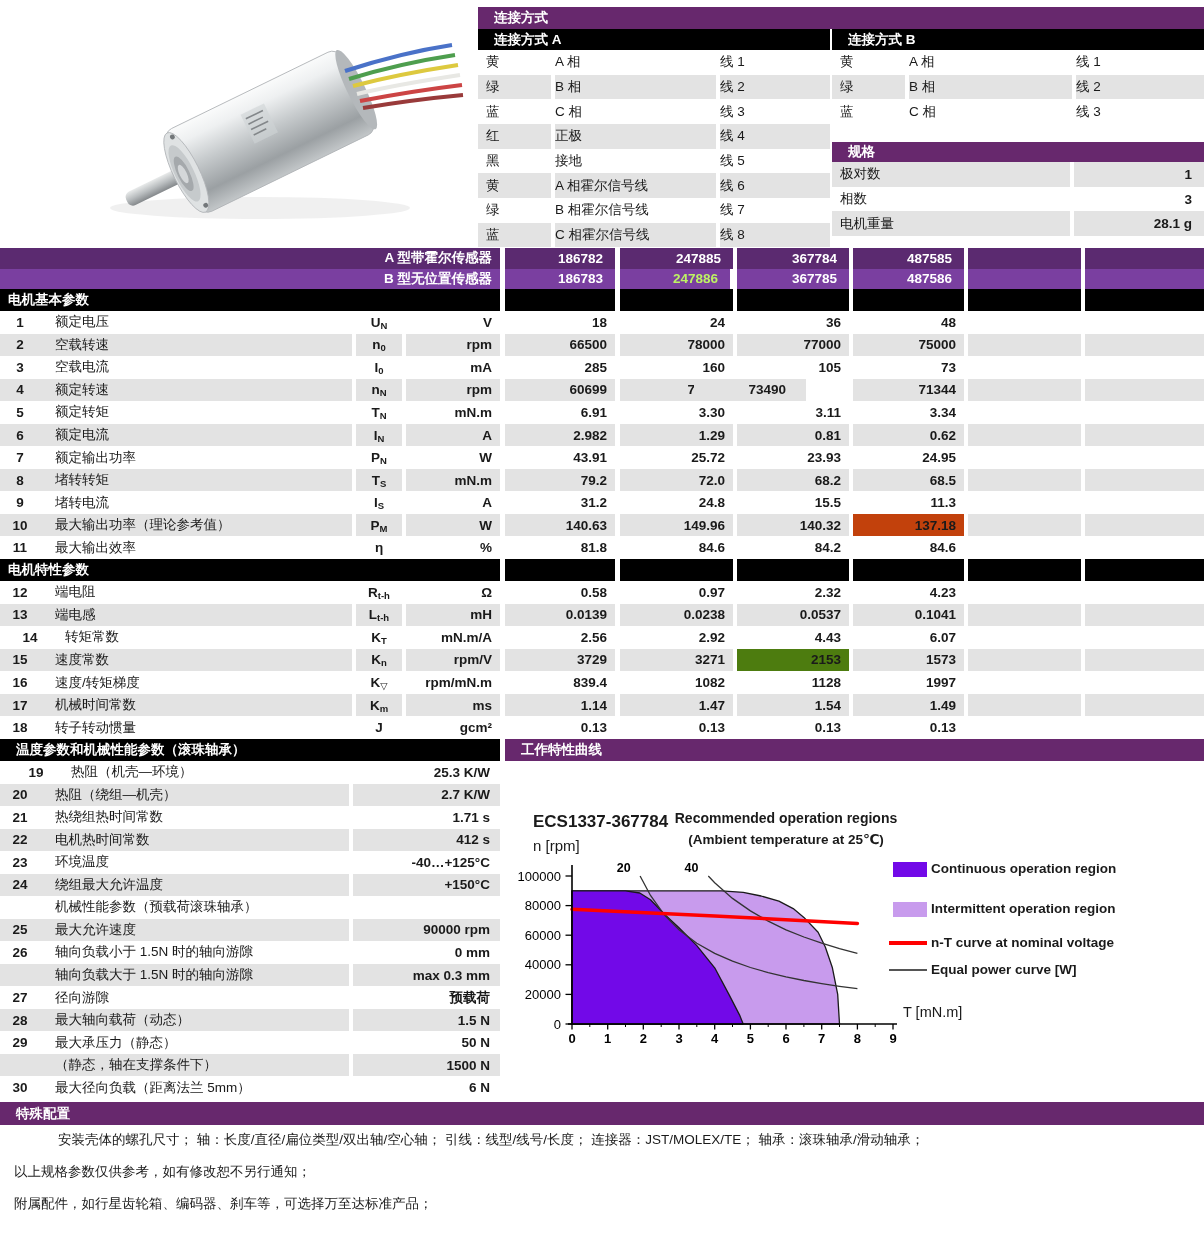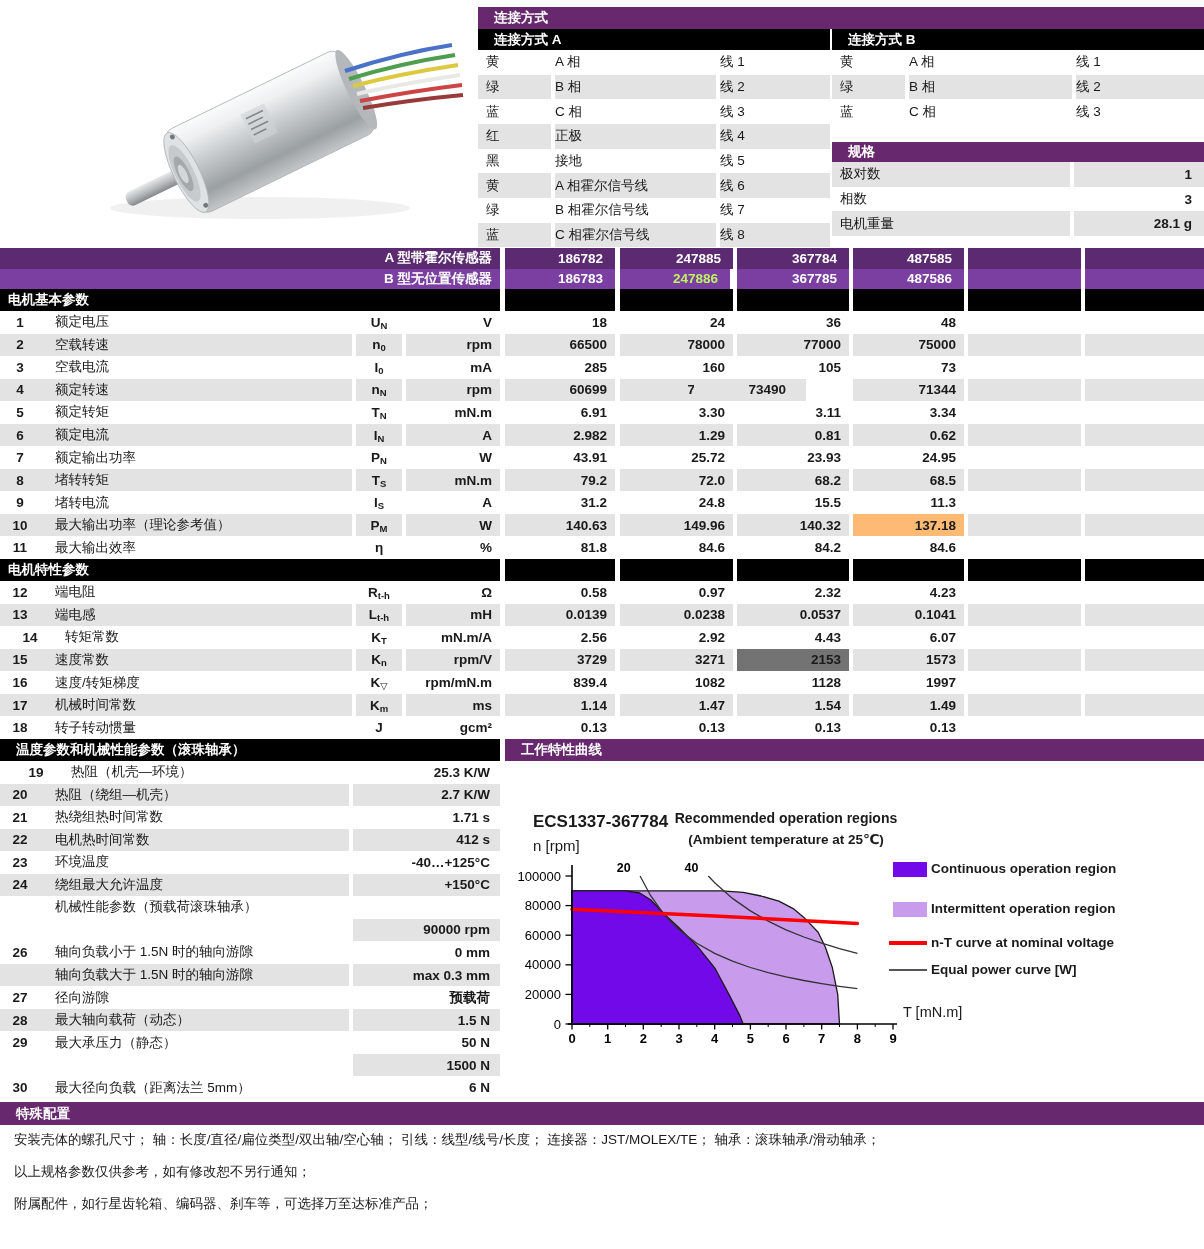--- a/index.html
+++ b/index.html
@@ -361,21 +361,21 @@
           <span class="rlab">最大输出功率（理论参考值）</span>
         </div>
         <div class="cell center bold" style="left: 356px; width: 46px; background: rgb(227, 227, 227);">
           <span>P</span>
           <span class="subsym">M</span>
         </div>
         <div class="cell right bold" style="left: 406px; width: 94px; background: rgb(227, 227, 227); padding-right: 8px;">W</div>
         <div class="cell right bold" style="left: 505px; width: 110px; background: rgb(227, 227, 227); padding-right: 8px;">140.63</div>
         <div class="cell right bold" style="left: 620px; width: 113px; background: rgb(227, 227, 227); padding-right: 8px;">149.96</div>
         <div class="cell right bold" style="left: 737px; width: 112px; background: rgb(227, 227, 227); padding-right: 8px;">140.32</div>
-        <div class="cell right bold" style="left: 853px; width: 111px; background: #fdba74; padding-right: 8px;">137.18</div>
+        <div class="cell right bold" style="left: 853px; width: 111px; background: #c2410c; padding-right: 8px;">137.18</div>
         <div class="cell right bold" style="left: 968px; width: 113px; background: rgb(227, 227, 227); padding-right: 8px;"></div>
         <div class="cell right bold" style="left: 1085px; width: 119px; background: rgb(227, 227, 227); padding-right: 8px;"></div>
       </div>
       <div class="prow" style="left: 0px; top: 536.5px; width: 1204px; height: 22.55px;">
         <div class="cell" style="left: 0px; width: 352px; padding-left: 0px;">
           <span class="rno">11</span>
           <span class="rlab">最大输出效率</span>
         </div>
         <div class="cell center bold" style="left: 356px; width: 46px;">
           <span>η</span>
@@ -446,21 +446,21 @@
           <span class="rno">15</span>
           <span class="rlab">速度常数</span>
         </div>
         <div class="cell center bold" style="left: 356px; width: 46px; background: rgb(227, 227, 227);">
           <span>K</span>
           <span class="subsym">n</span>
         </div>
         <div class="cell right bold" style="left: 406px; width: 94px; background: rgb(227, 227, 227); padding-right: 8px;">rpm/V</div>
         <div class="cell right bold" style="left: 505px; width: 110px; background: rgb(227, 227, 227); padding-right: 8px;">3729</div>
         <div class="cell right bold" style="left: 620px; width: 113px; background: rgb(227, 227, 227); padding-right: 8px;">3271</div>
-        <div class="cell right bold" style="left: 737px; width: 112px; background: #737373; padding-right: 8px;">2153</div>
+        <div class="cell right bold" style="left: 737px; width: 112px; background: #4d7c0f; padding-right: 8px;">2153</div>
         <div class="cell right bold" style="left: 853px; width: 111px; background: rgb(227, 227, 227); padding-right: 8px;">1573</div>
         <div class="cell right bold" style="left: 968px; width: 113px; background: rgb(227, 227, 227); padding-right: 8px;"></div>
         <div class="cell right bold" style="left: 1085px; width: 119px; background: rgb(227, 227, 227); padding-right: 8px;"></div>
       </div>
       <div class="prow" style="left: 0px; top: 671.28px; width: 1204px; height: 22.57px;">
         <div class="cell" style="left: 0px; width: 352px; padding-left: 0px;">
           <span class="rno">16</span>
           <span class="rlab">速度/转矩梯度</span>
         </div>
         <div class="cell center bold" style="left: 356px; width: 46px;">
@@ -557,20 +557,24 @@
         <div class="cell right bold" style="left: 353px; width: 147px; background: rgb(227, 227, 227); padding-right: 10px;">+150°C</div>
       </div>
       <div class="prow" style="left: 0px; top: 896.18px; width: 1204px; height: 22.53px;">
         <div class="cell" style="left: 0px; width: 349px; padding-left: 0px;">
           <span class="rno"></span>
           <span class="rlab">机械性能参数（预载荷滚珠轴承）</span>
         </div>
         <div class="cell right bold" style="left: 353px; width: 147px; padding-right: 10px;"></div>
       </div>
       <div class="prow" style="left: 0px; top: 918.71px; width: 1204px; height: 22.53px;">
+        <div class="cell" style="left: 0px; width: 349px; background: rgb(227, 227, 227); padding-left: 0px;">
+          <span class="rno">25</span>
+          <span class="rlab">最大允许速度</span>
+        </div>
         <div class="cell right bold" style="left: 353px; width: 147px; background: rgb(227, 227, 227); padding-right: 10px;">90000 rpm</div>
       </div>
       <div class="prow" style="left: 0px; top: 941.24px; width: 1204px; height: 22.53px;">
         <div class="cell" style="left: 0px; width: 349px; padding-left: 0px;">
           <span class="rno">26</span>
           <span class="rlab">轴向负载小于 1.5N 时的轴向游隙</span>
         </div>
         <div class="cell right bold" style="left: 353px; width: 147px; padding-right: 10px;">0 mm</div>
       </div>
       <div class="prow" style="left: 0px; top: 963.77px; width: 1204px; height: 22.53px;">
@@ -595,20 +599,24 @@
         <div class="cell right bold" style="left: 353px; width: 147px; background: rgb(227, 227, 227); padding-right: 10px;">1.5 N</div>
       </div>
       <div class="prow" style="left: 0px; top: 1031.36px; width: 1204px; height: 22.53px;">
         <div class="cell" style="left: 0px; width: 349px; padding-left: 0px;">
           <span class="rno">29</span>
           <span class="rlab">最大承压力（静态）</span>
         </div>
         <div class="cell right bold" style="left: 353px; width: 147px; padding-right: 10px;">50 N</div>
       </div>
       <div class="prow" style="left: 0px; top: 1053.89px; width: 1204px; height: 22.53px;">
+        <div class="cell" style="left: 0px; width: 349px; background: rgb(227, 227, 227); padding-left: 0px;">
+          <span class="rno"></span>
+          <span class="rlab">（静态，轴在支撑条件下）</span>
+        </div>
         <div class="cell right bold" style="left: 353px; width: 147px; background: rgb(227, 227, 227); padding-right: 10px;">1500 N</div>
       </div>
       <div class="prow" style="left: 0px; top: 1076.42px; width: 1204px; height: 22.53px;">
         <div class="cell" style="left: 0px; width: 349px; padding-left: 0px;">
           <span class="rno">30</span>
           <span class="rlab">最大径向负载（距离法兰 5mm）</span>
         </div>
         <div class="cell right bold" style="left: 353px; width: 147px; padding-right: 10px;">6 N</div>
       </div>
     </div>
@@ -684,19 +692,19 @@
     <div class="legend-label" style="left:931px;top:935px">n-T curve at nominal voltage</div>
     <div class="legend-swatch" id="sw3" style="left: 889px; top: 969px; width: 38px; height: 2px; background: rgb(85, 85, 85);"></div>
     <div class="legend-label" style="left:931px;top:962px">Equal power curve [W]</div>
   </div>
   <div class="chart-text" style="left:903px;top:1004px;font-size:14.5px">T [mN.m]</div>
 
   <div class="band purple" style="left: 0px; top: 1102px; width: 1204px; height: 23px; background: rgb(103, 40, 109);">
     <span>特殊配置</span>
   </div>
   <div id="notes">
-      <div class="note-line" style="top: 1131px;">安装壳体的螺孔尺寸；  轴：长度/直径/扁位类型/双出轴/空心轴；  引线：线型/线号/长度；  连接器：JST/MOLEX/TE；  轴承：滚珠轴承/滑动轴承；</div>
+      <div class="note-line" style="top: 1131px; margin-left: 44px;">安装壳体的螺孔尺寸；  轴：长度/直径/扁位类型/双出轴/空心轴；  引线：线型/线号/长度；  连接器：JST/MOLEX/TE；  轴承：滚珠轴承/滑动轴承；</div>
       <div class="note-line" style="top: 1163px;">以上规格参数仅供参考，如有修改恕不另行通知；</div>
       <div class="note-line" style="top: 1195px;">附属配件，如行星齿轮箱、编码器、刹车等，可选择万至达标准产品；</div>
       <div class="note-line" style="top: 1227px; margin-top: 32px;">更多需求：根据客户需求独家定制，详情请联系我们的售后工程师。</div>
     </div>
 
 </div>
 
 </body></html>

